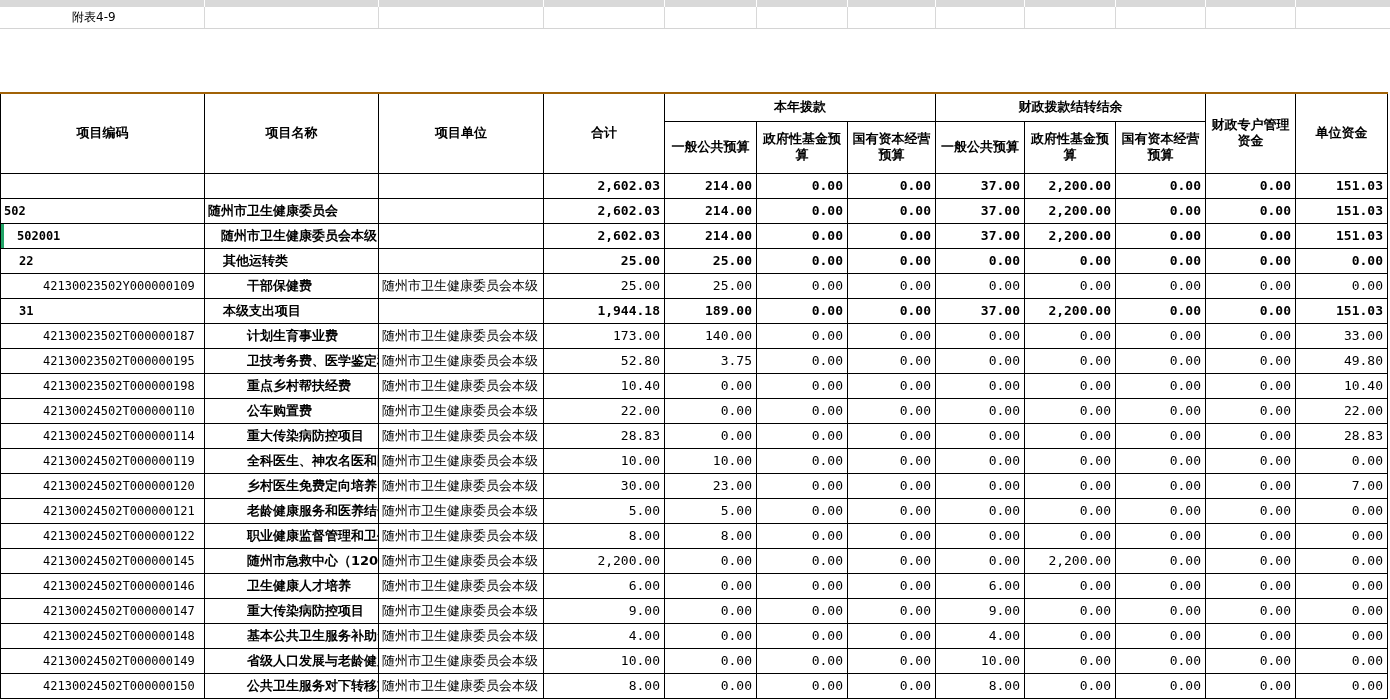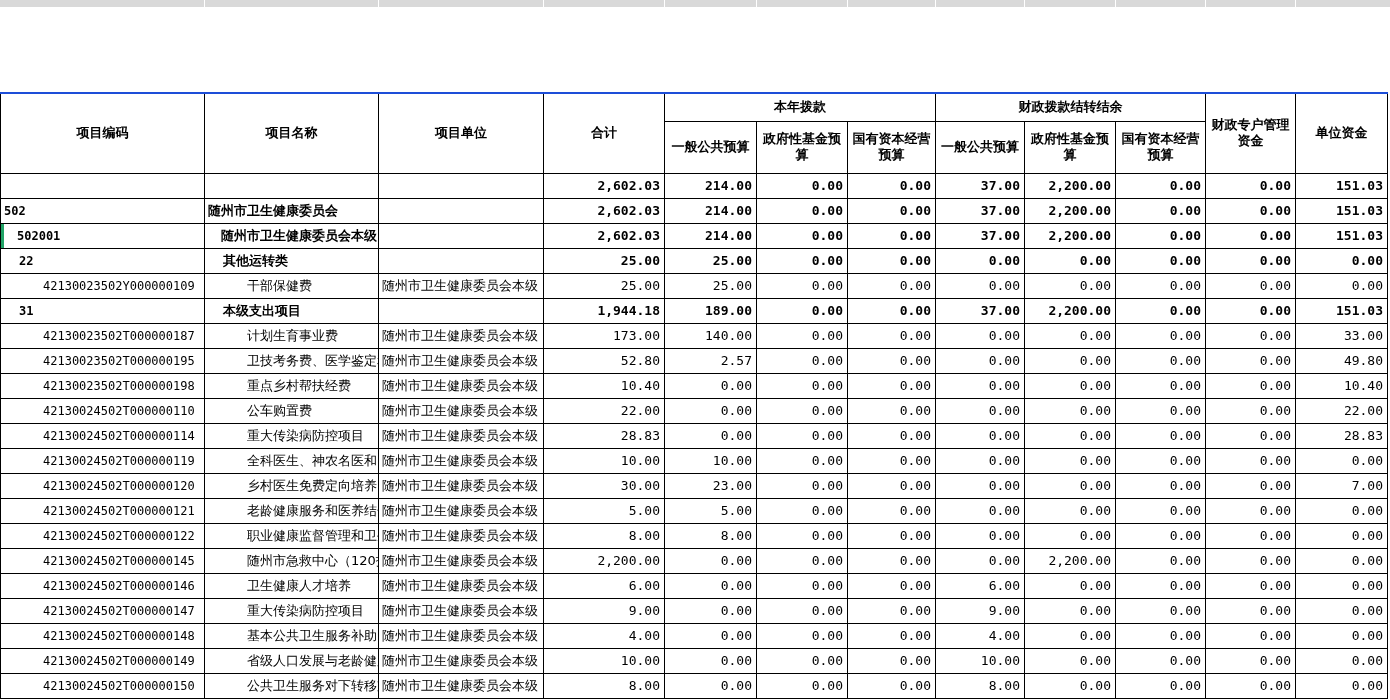--- a/index.html
+++ b/index.html
@@ -16,27 +16,27 @@
   .row-title{top:28px;height:43px;border-bottom:1px solid #d4d4d4;text-align:center;}
   .title-text{font-size:21px;font-weight:bold;line-height:46px;letter-spacing:2px;}
   .row-dept{top:71px;height:21px;font-size:12px;}
   .dept-text{position:absolute;left:63px;top:0;line-height:22px;}
   .unit-text{position:absolute;right:8px;top:0;line-height:22px;}
   
   table.grid{position:absolute;left:0;top:92px;width:1387px;border-collapse:collapse;table-layout:fixed;}
   table.grid th,table.grid td{border:1px solid #000;overflow:hidden;white-space:nowrap;box-sizing:border-box;}
   table.grid th{font-size:13px;font-weight:bold;text-align:center;vertical-align:middle;
                 padding:0 2px;line-height:16px;white-space:normal;}
-  tr.hrowA th{border-top:2px solid #1d4ed8;}
+  tr.hrowA th{border-top:2px solid #a16207;}
   tr.hrowA{height:28px;}
   tr.hrowB{height:52px;}
   tr.drow{height:25px;}
   td{font-size:13px;padding:0 3px;vertical-align:middle;}
   td.code{font-family:"DejaVu Sans Mono",monospace;font-size:12px;text-align:left;margin-top:23px;}
-  td.name{text-align:left;}
+  td.name{text-align:left;font-weight:bold;}
   td.unit{text-align:left;}
   td.num{font-family:"DejaVu Sans Mono",monospace;text-align:right;padding-right:4px;}
   tr.bold td{font-weight:bold;}
   td.lvl0{padding-left:3px;}
   td.lvl1{padding-left:16px;}
   td.lvl2{padding-left:18px;}
   td.lvl3{padding-left:42px;}
   td.marker{box-shadow:inset 3px 0 0 #21a366;}
 </style>
 </head>
@@ -51,20 +51,34 @@
       <div class="vline" style="left: 664px;"></div>
       <div class="vline" style="left: 756px;"></div>
       <div class="vline" style="left: 847px;"></div>
       <div class="vline" style="left: 935px;"></div>
       <div class="vline" style="left: 1024px;"></div>
       <div class="vline" style="left: 1115px;"></div>
       <div class="vline" style="left: 1205px;"></div>
       <div class="vline" style="left: 1295px;"></div>
     </div>
 
+  <div class="band row-appendix gridband">
+    <span class="appendix-text">附表4-9</span>
+  <div class="vline" style="left: 204px;"></div>
+      <div class="vline" style="left: 378px;"></div>
+      <div class="vline" style="left: 543px;"></div>
+      <div class="vline" style="left: 664px;"></div>
+      <div class="vline" style="left: 756px;"></div>
+      <div class="vline" style="left: 847px;"></div>
+      <div class="vline" style="left: 935px;"></div>
+      <div class="vline" style="left: 1024px;"></div>
+      <div class="vline" style="left: 1115px;"></div>
+      <div class="vline" style="left: 1205px;"></div>
+      <div class="vline" style="left: 1295px;"></div>
+    </div>
 
 
 
   <table class="grid">
     <colgroup>
       <col style="width:204px">
         <col style="width:174px">
         <col style="width:165px">
         <col style="width:121px">
       <col style="width:92px">
@@ -193,21 +207,21 @@
           <td class="num">0.00</td>
           <td class="num">0.00</td>
           <td class="num">0.00</td>
           <td class="num">33.00</td>
         </tr>
         <tr class="drow">
           <td class="code lvl3">42130023502T000000195</td>
           <td class="name lvl3">卫技考务费、医学鉴定和</td>
           <td class="unit">随州市卫生健康委员会本级</td>
           <td class="num">52.80</td>
-          <td class="num">2.57</td>
+          <td class="num">3.75</td>
           <td class="num">0.00</td>
           <td class="num">0.00</td>
           <td class="num">0.00</td>
           <td class="num">0.00</td>
           <td class="num">0.00</td>
           <td class="num">0.00</td>
           <td class="num">49.80</td>
         </tr>
         <tr class="drow">
           <td class="code lvl3">42130023502T000000198</td>

